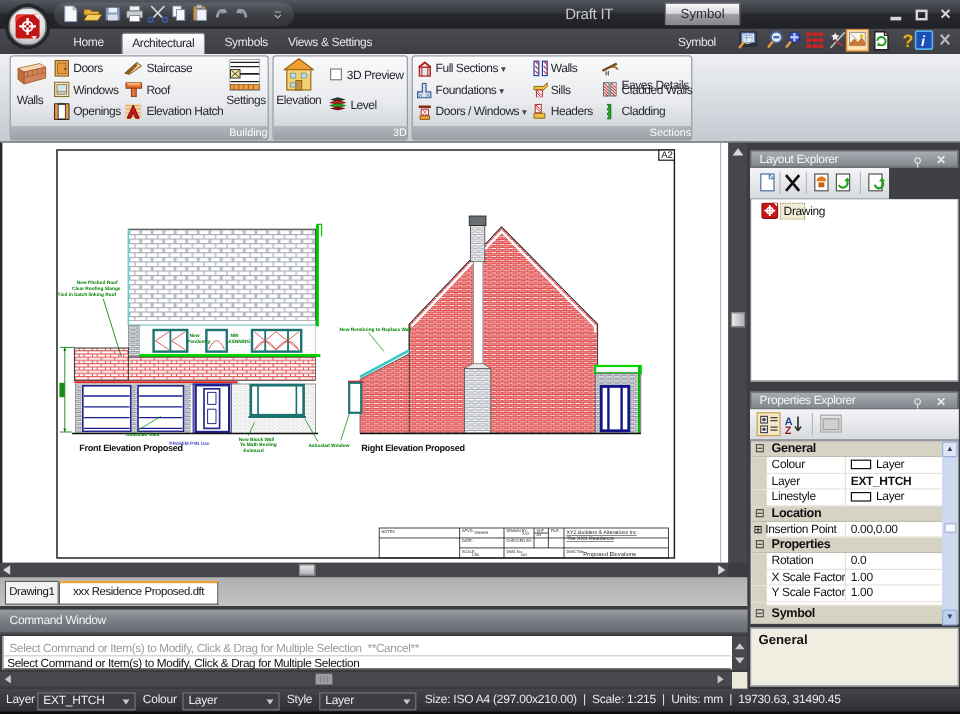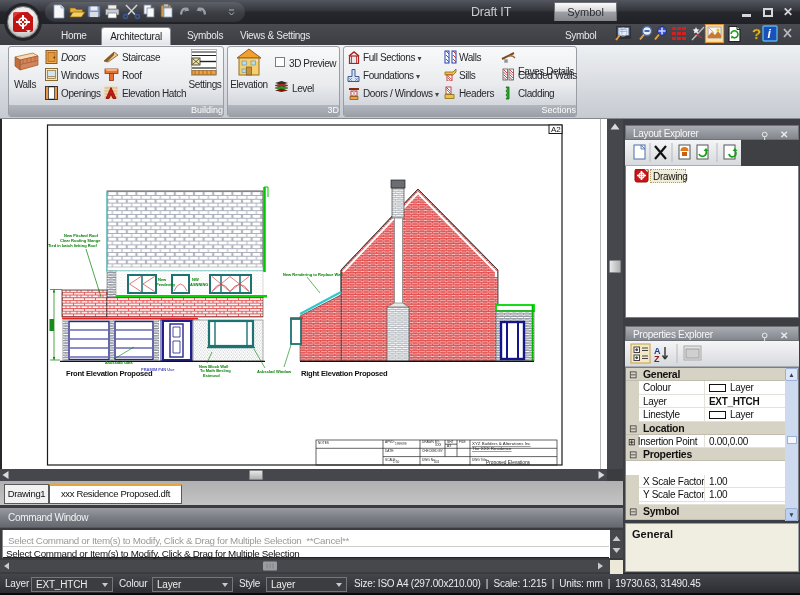--- a/index.html
+++ b/index.html
@@ -223,21 +223,21 @@
     <path d="M9,11 L27,7 L27,16 L9,21 Z" fill="#d4845c" stroke="#a05a28" stroke-width="0.7"></path>
     <path d="M9,11 L4,8 L4,17 L9,21 Z" fill="#c07040" stroke="#a05a28" stroke-width="0.7"></path>
     <path d="M12,10.4 V15 M16,9.6 V14.2 M20,8.8 V13.4 M24,8 V12.6 M9,15.5 L27,11.5" stroke="#a05a28" stroke-width="0.6"></path>
   </svg>
   <div class="ri" style="left:12px; top:33px; width:26px; text-align:center;">Walls</div>
   <svg style="left:45px; top:5px;" width="13" height="14">
     <rect x="1" y="0.5" width="11" height="13" fill="#f0b060" stroke="#8a5a20" stroke-width="1"></rect>
     <rect x="3" y="2.5" width="7" height="9" fill="#e89838" stroke="#9a6420" stroke-width="0.7"></rect>
     <circle cx="9.3" cy="7.5" r="0.9" fill="#5a3a10"></circle>
   </svg>
-  <div class="ri" style="left:61px; top:6px;font-style:italic;">Doors</div>
+  <div class="ri" style="left:61px; top:6px;">Doors</div>
   <svg style="left:45px; top:23px;" width="13" height="13">
     <rect x="0.5" y="0.5" width="12" height="12" fill="#f5e6c8" stroke="#8a6a30" stroke-width="1"></rect>
     <rect x="2.5" y="2.5" width="8" height="8" fill="#cfe6f2" stroke="#9a7a40" stroke-width="0.8"></rect>
     <path d="M2.5,8.5 h8" stroke="#9a7a40" stroke-width="0.8"></path>
   </svg>
   <div class="ri" style="left:61px; top:24px;">Windows</div>
   <svg style="left:45px; top:41px;" width="13" height="14">
     <rect x="0.5" y="0.5" width="12" height="13" fill="#ffffff" stroke="#222" stroke-width="0.8"></rect>
     <path d="M0.5,0.5 h3 v13 h-3 z M9.5,0.5 h3 v13 h-3 z" fill="#e89848" stroke="#222" stroke-width="0.7"></path>
     <path d="M3.5,0.5 h6 M3.5,13.5 h6" stroke="#222" stroke-width="1.4"></path>
@@ -612,21 +612,21 @@
     </svg>
   </div>
   <div style="left:118px; top:21px; width:58px; height:26px; background:#3e4044;"></div>
   <div style="left:2px; top:47px; width:174px; height:152px; background:#fff; border:1px solid #7a7d82; border-top:none;">
     <svg width="15" height="14" style="position:absolute; left:8px; top:3px;">
       <rect x="1" y="0" width="13" height="13" rx="2" fill="#cc1616" stroke="#881010"></rect>
       <path d="M7.5,2 V11 M3,6.5 H12" stroke="#fff" stroke-width="1.6"></path>
       <circle cx="7.5" cy="6.5" r="2.6" fill="none" stroke="#fff" stroke-width="1.2"></circle>
       <path d="M10,0 l4,0 0,4 z" fill="#f0f0f0" stroke="#881010" stroke-width="0.6"></path>
     </svg>
-    <div style="left:24px; top:3px; width:36px; height:14px; background:#f0ecd8; border:1px dotted #b0a060; color:#111; font-size:10px; letter-spacing:-0.3px; line-height:13px; padding-left:2px;">Drawing</div>
+    <div style="left:24px; top:3px; width:21px; height:14px; background:#f0ecd8; border:1px dotted #b0a060; color:#111; font-size:10px; letter-spacing:-0.3px; line-height:13px; padding-left:2px;">Drawing</div>
   </div>
 
   <div class="paneltitle" style="top:207px;">Properties Explorer
     <div class="pintxt" style="right:30px; top:2px;">⚲</div>
     <div class="pintxt" style="right:10px; top:1px; font-weight:bold;">✕</div>
   </div>
   <div class="ptoolbar" style="top:222px;">
     <svg width="173" height="26" style="position:absolute; left:0; top:0;">
       <rect x="6" y="3" width="19" height="19" fill="#f5e8c8" stroke="#c8a048"></rect>
       <g stroke="#444" stroke-width="1">
@@ -661,20 +661,25 @@
         <div class="plab">Linestyle</div>
         <div class="pval"><span class="swatch"></span>Layer</div>
       </div>
     <div class="pcat" style="top:53.5px;"><span class="pm">⊟</span><b>Location</b></div>
     <div class="prow" style="top:66.5px;">
         <div class="pgut"></div>
         <div class="plab" style="left:2px;"><span style="font-size:9px;">⊞</span> Insertion Point</div>
         <div class="pval">0.00,0.00</div>
       </div>
     <div class="pcat" style="top:80px;"><span class="pm">⊟</span><b>Properties</b></div>
+    <div class="prow" style="top:93px;">
+        <div class="pgut"></div>
+        <div class="plab">Rotation</div>
+        <div class="pval">0.0</div>
+      </div>
     <div class="prow" style="top:106.5px;">
         <div class="pgut"></div>
         <div class="plab">X Scale Factor</div>
         <div class="pval">1.00</div>
       </div>
     <div class="prow" style="top:120px;">
         <div class="pgut"></div>
         <div class="plab">Y Scale Factor</div>
         <div class="pval">1.00</div>
       </div>

